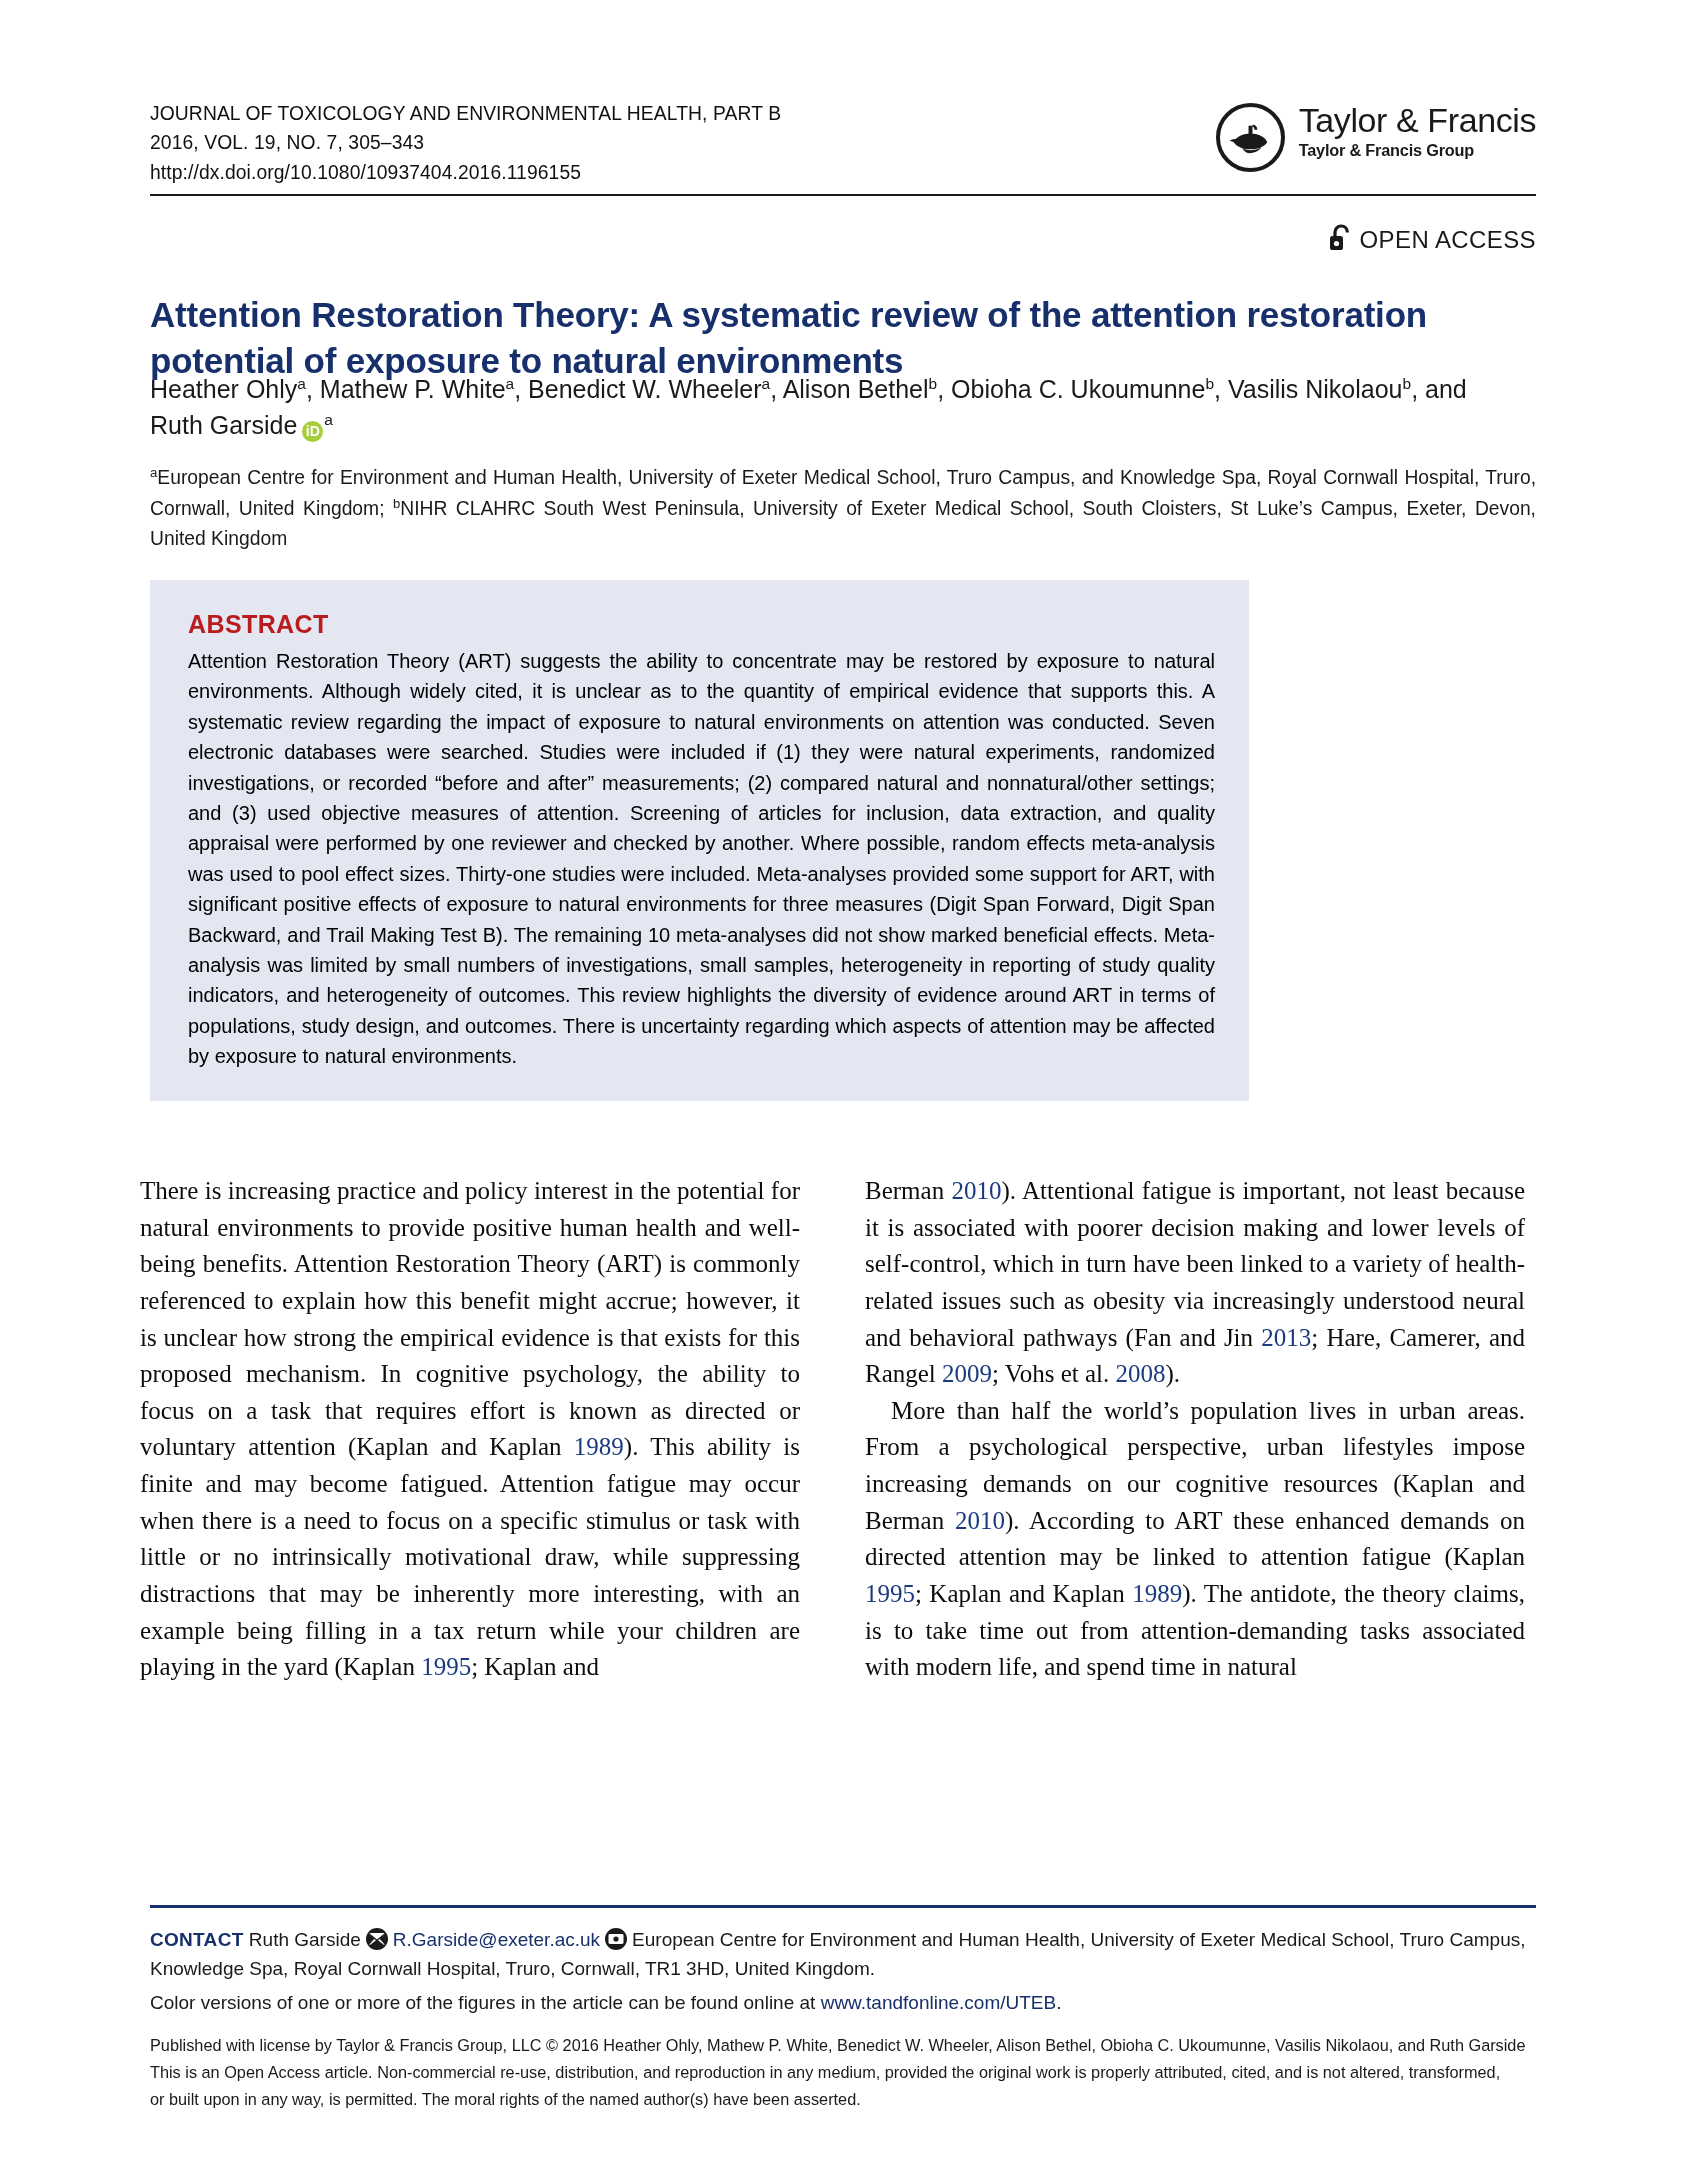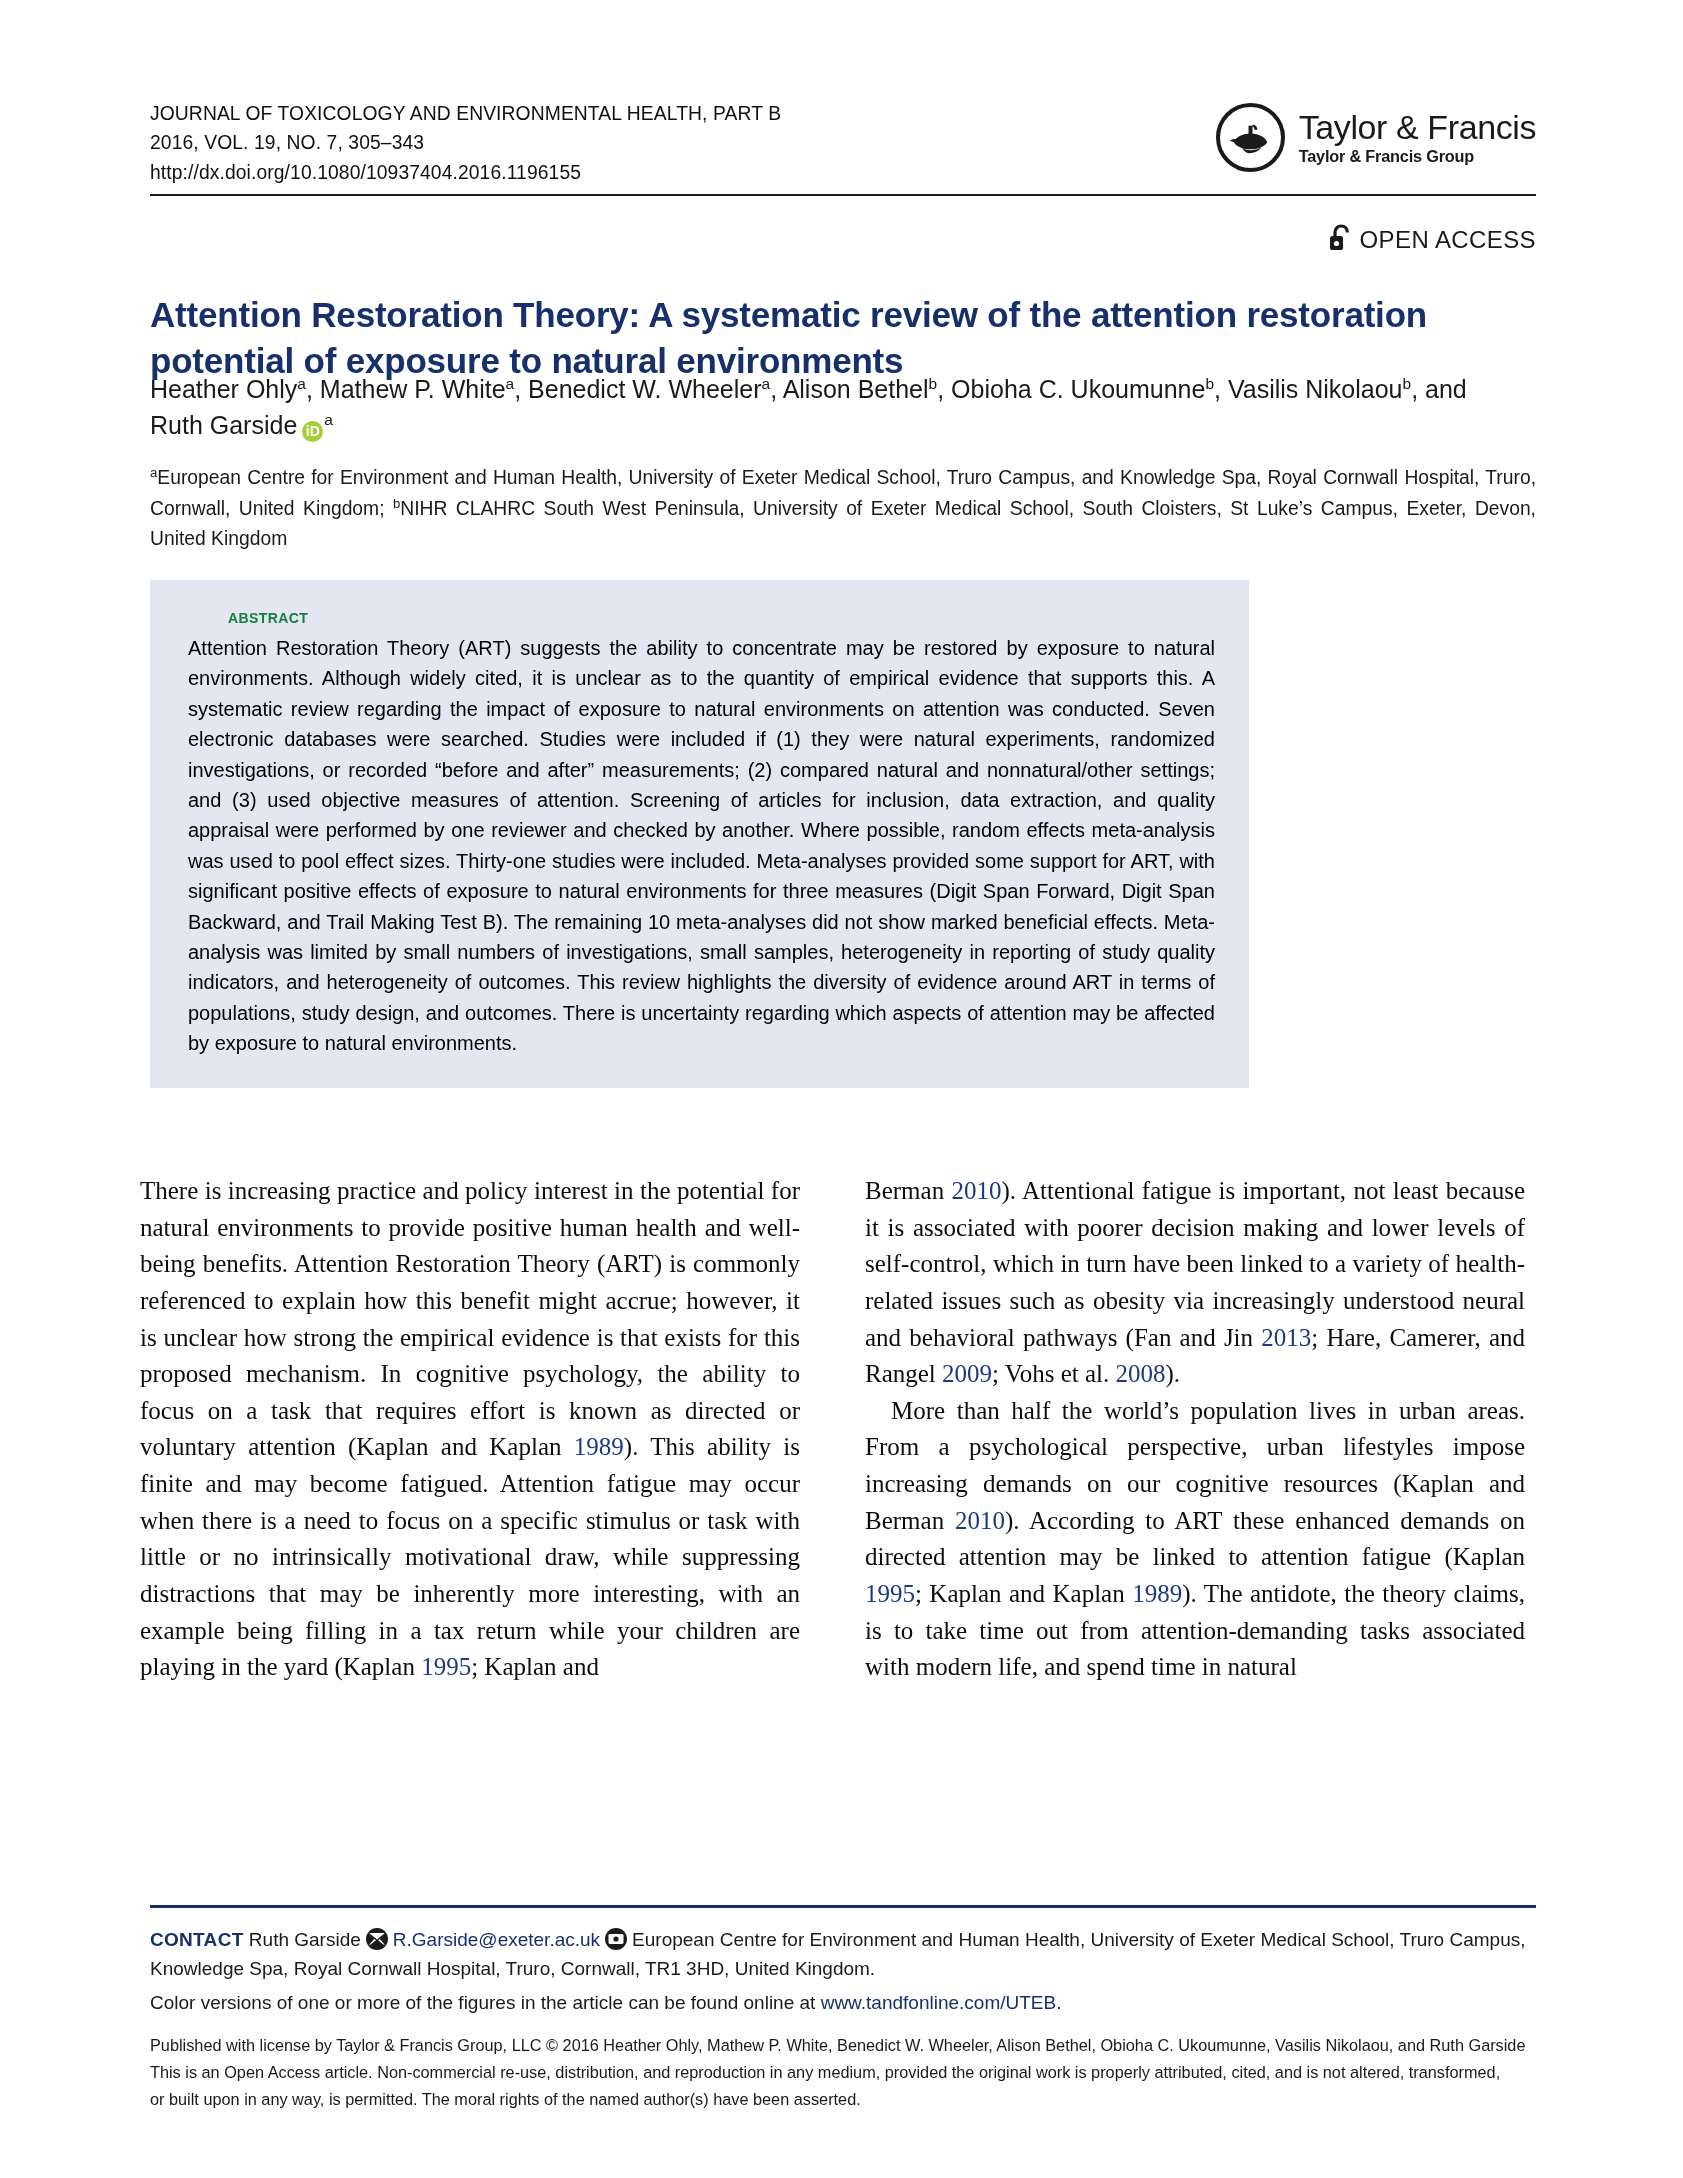--- a/index.html
+++ b/index.html
@@ -34,21 +34,21 @@
   .journal-meta {
     font-size: 19.3px;
     line-height: 1.52;
     color: #111;
     letter-spacing: 0.1px;
   }
   .journal-meta div { white-space: nowrap; }
 
   .tf-logo {
     display: flex;
-    align-items: center;
+    align-items: flex-start;
     gap: 14px;
     margin-top: 4px;
   }
   .tf-mark {
     width: 69px; height: 69px;
     border: 4px solid #1a1a1a;
     border-radius: 50%;
     position: relative;
     flex: none;
   }
@@ -138,26 +138,25 @@
 
   
   .abstract-box {
     position: absolute;
     left: 150px; top: 580px;
     width: 1099px;
     background: #e4e7f2;
     padding: 30px 34px 30px 38px;
   }
   .abstract-heading {
-    font-size: 14px;
-    font-weight: bold;
-    color: #15803d;
+    font-size: 25px;
+    font-weight: bold;
+    color: #b91c1c;
     letter-spacing: 0.4px;
     margin-bottom: 7px;
-    margin-left: 40px;
   }
   .abstract-body {
     font-size: 20px;
     line-height: 1.52;
     color: #000000;
     text-align: justify;
     text-justify: inter-word;
   }
 
   

